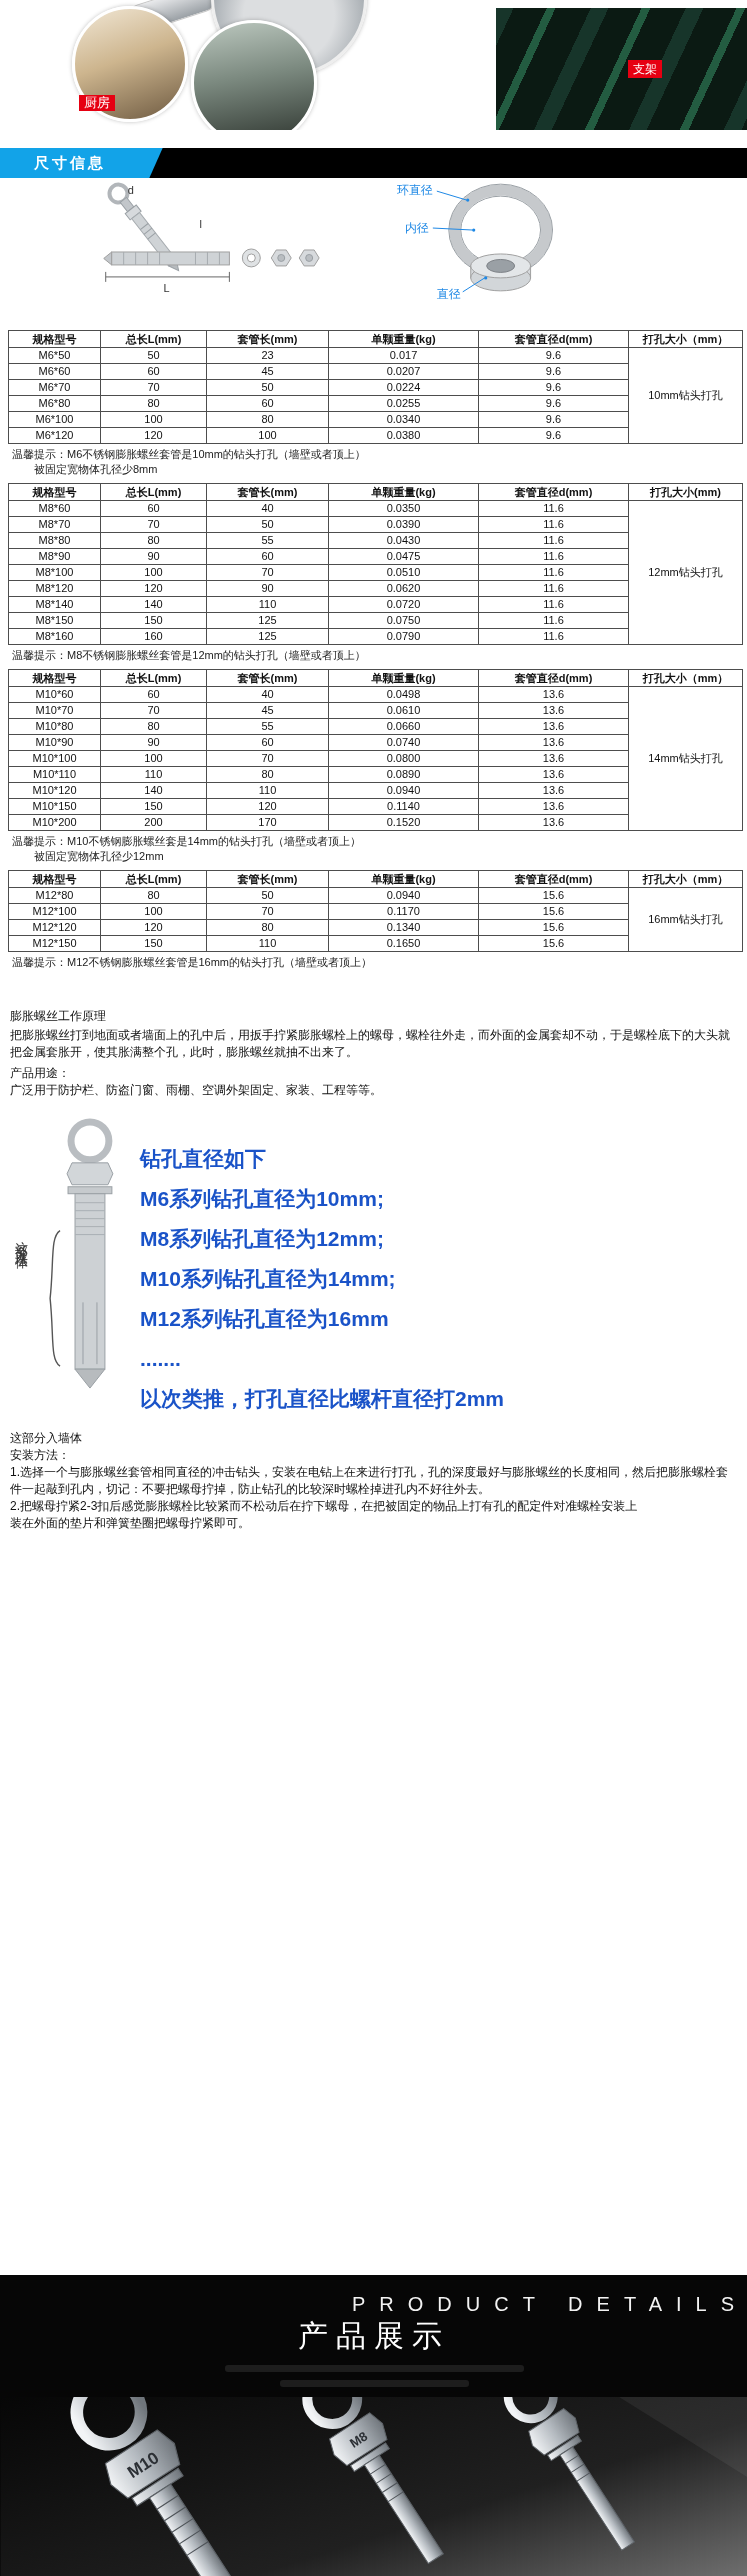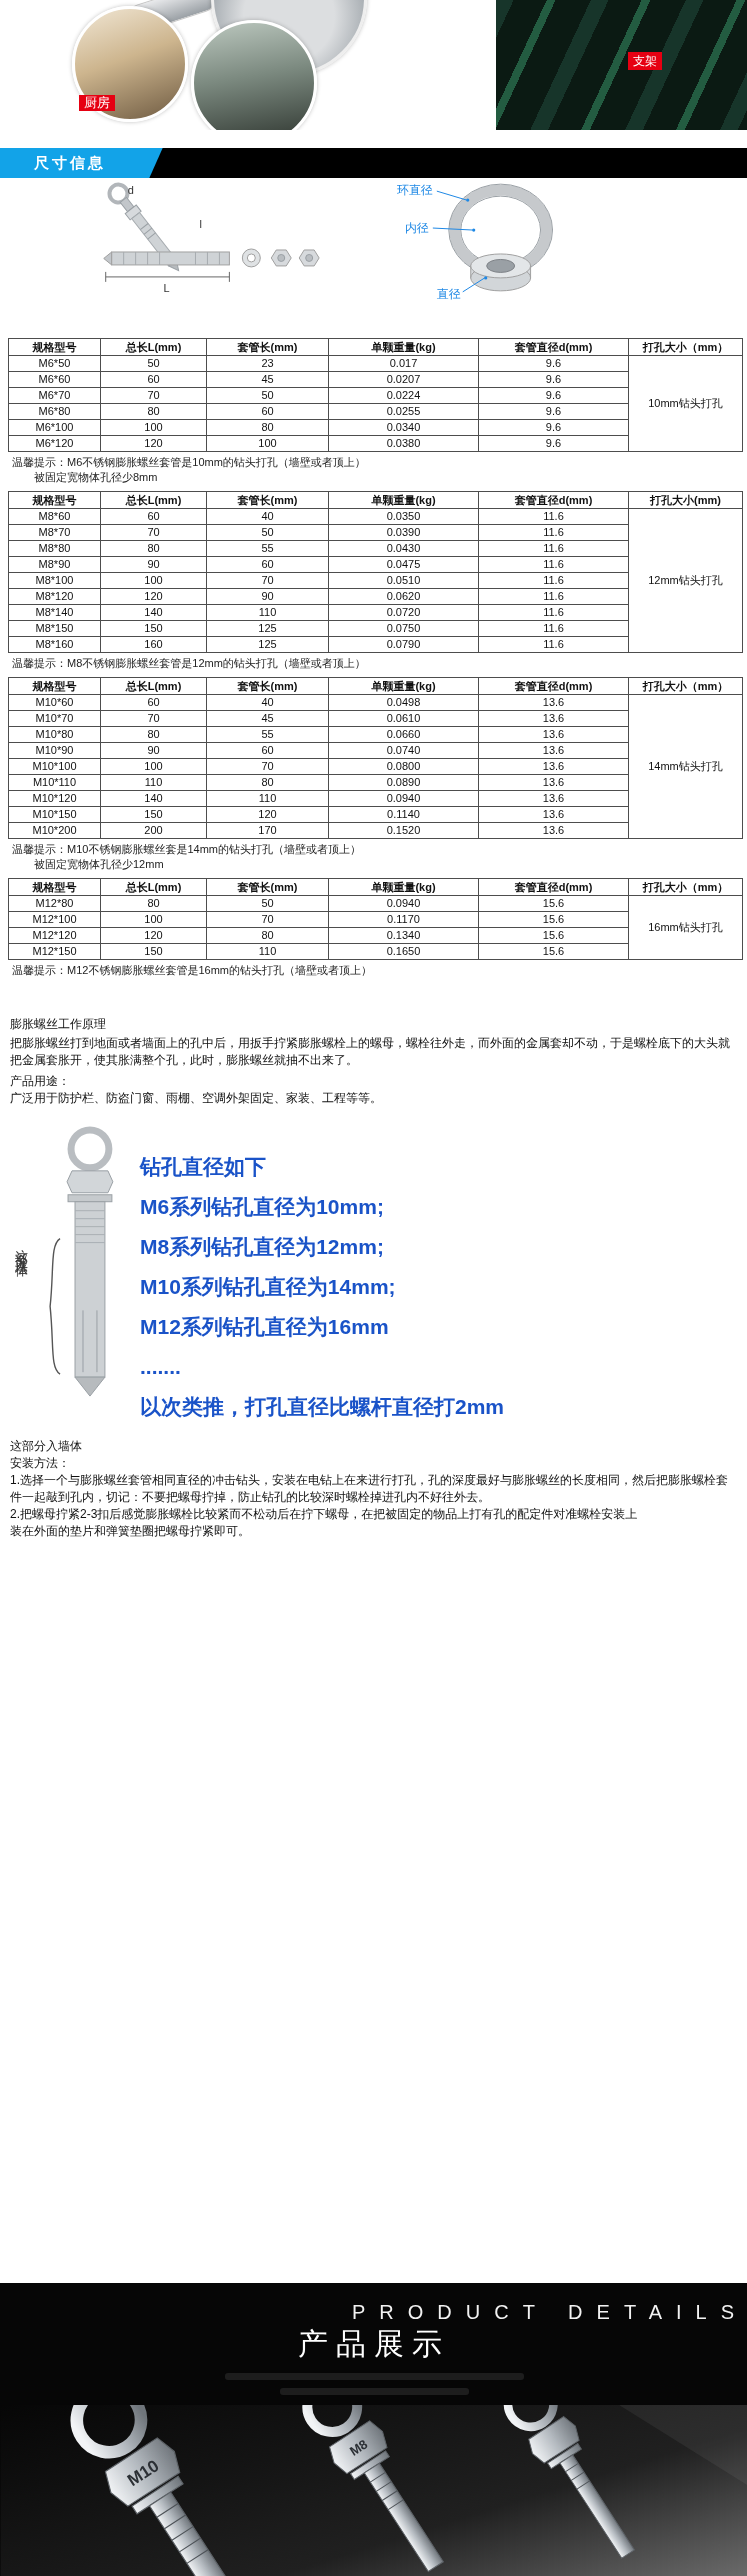--- a/index.html
+++ b/index.html
@@ -1,21 +1,21 @@
 <!DOCTYPE html>
 <html><head>
 <meta charset="utf-8">
 <style>
   html,body{margin:0;padding:0;background:#ffffff;}
   body{width:748px;font-family:"Liberation Sans","DejaVu Sans",sans-serif;color:#111;}
   .page{width:748px;position:relative;background:#fff;}
 
   
   .hero{position:relative;height:130px;background:#fff;overflow:hidden;}
-  .hero-dark{position:absolute;right:0;top:0;width:252px;height:130px;
+  .hero-dark{position:absolute;right:0;top:8px;width:252px;height:130px;
     background:repeating-linear-gradient(115deg,#17352a 0 16px,#0b1a13 16px 46px,#235c41 46px 54px,#0b1a13 54px 86px);}
   .hero-bolt-fragment{position:absolute;left:128px;top:-6px;width:86px;height:26px;border-radius:12px;
     background:linear-gradient(#e9eaec,#9aa0a5);transform:rotate(-18deg);border:1px solid #c8c8c8;}
   .circle{position:absolute;border-radius:50%;border:3px solid #fff;box-shadow:0 0 4px rgba(0,0,0,.25);}
   .circle-top{left:211px;top:-80px;width:150px;height:150px;border-color:#eee;
     background:radial-gradient(circle at 50% 62%,#dcdee0 0 38%,#a6acb1 66%,#767b80 100%);}
   .circle-kitchen{left:72px;top:6px;width:110px;height:110px;
     background:linear-gradient(160deg,#f1e7d5 0%,#cdb58e 45%,#6e5a41 100%);}
   .circle-window{left:191px;top:20px;width:120px;height:120px;
     background:linear-gradient(170deg,#bcc8bf 0%,#7b897f 45%,#2e352f 100%);}
@@ -26,21 +26,21 @@
   
   .size-bar{position:relative;height:30px;background:#000;margin-top:18px;overflow:hidden;}
   .size-chip{position:absolute;left:-16px;top:0;width:172px;height:30px;background:#12a3e8;transform:skewX(-24deg);}
   .size-chip-text{display:block;transform:skewX(24deg);color:#fff;font-weight:bold;font-size:15px;
     line-height:30px;text-align:center;letter-spacing:3px;}
 
   
   .diagram{height:128px;background:#fff;}
 
   
-  .spec{padding:18px 8px;margin-top:8px;}
+  .spec{padding:18px 8px;}
   table.spec-table{width:732px;border-collapse:collapse;table-layout:fixed;margin-top:6px;font-size:11px;}
   table.spec-table th,table.spec-table td{border:1px solid #4d4d4d;text-align:center;padding:0;height:15px;
     line-height:15px;overflow:hidden;white-space:nowrap;}
   table.spec-table th{font-weight:bold;height:16px;}
   td.drill-cell{font-size:11px;}
   .note{margin:3px 0 6px 4px;font-size:11px;line-height:15px;color:#222;}
   .note .note2{padding-left:22px;}
 
   
   .principle{margin:14px 10px 0;font-size:12px;line-height:17px;color:#111;}

